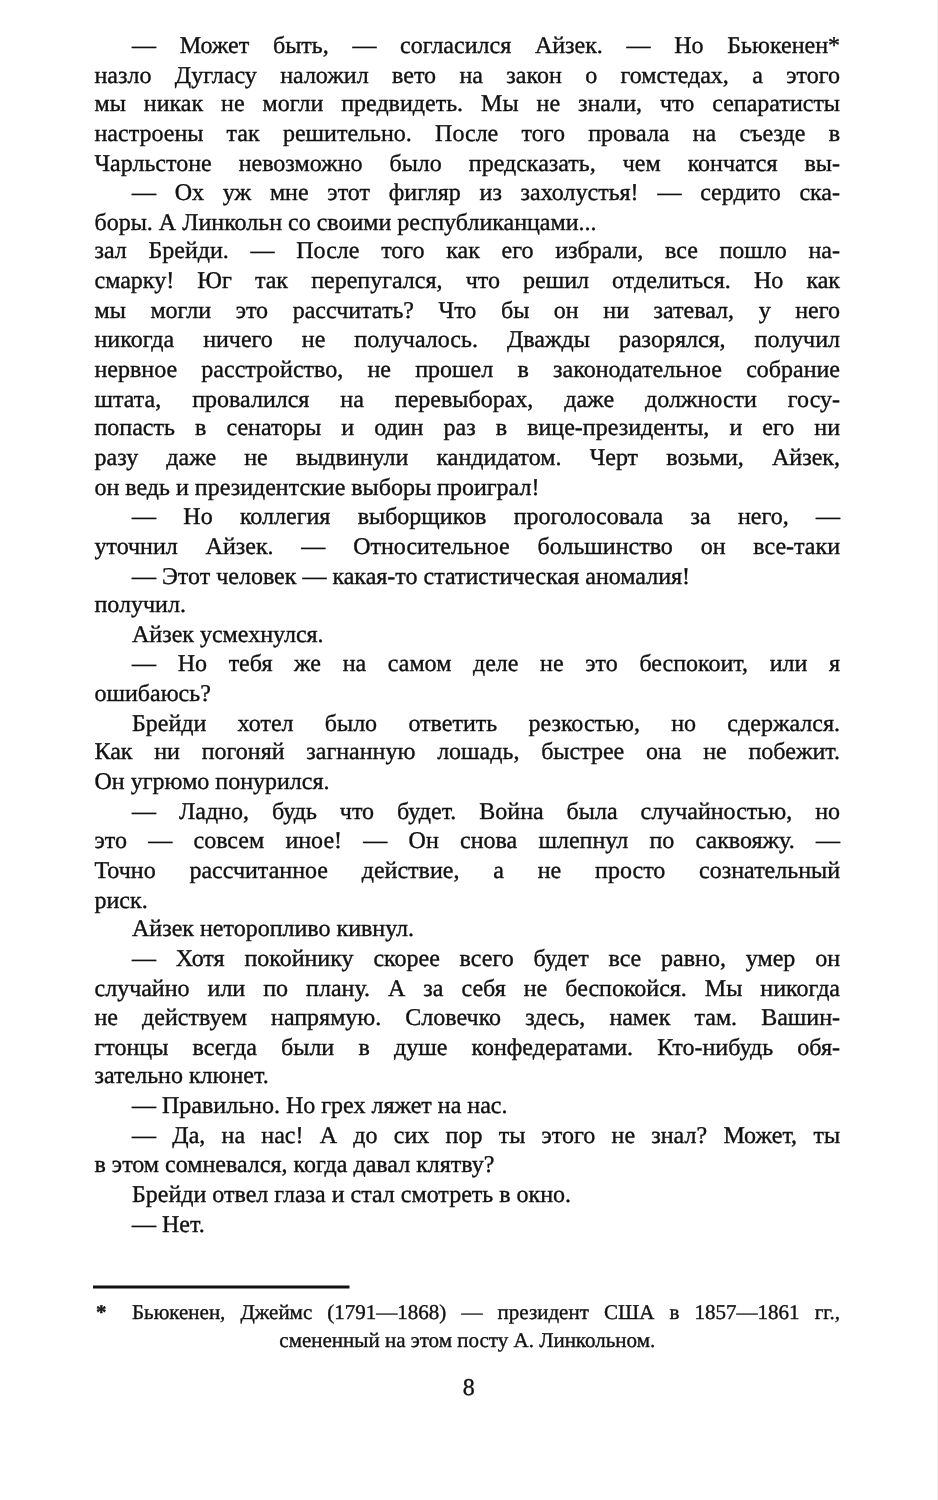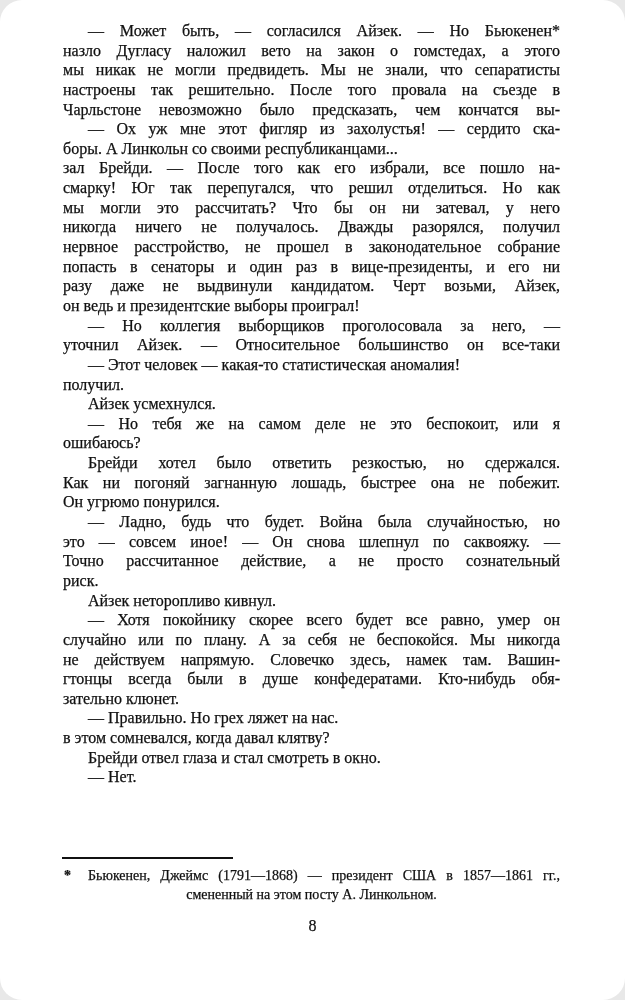--- a/index.html
+++ b/index.html
@@ -8,21 +8,20 @@
     background: #e8e8e8;
   }
   .page {
     position: relative;
     width: 625px;
     height: 1000px;
     background: #ffffff;
     overflow: hidden;
     font-family: "Liberation Serif", "DejaVu Serif", serif;
     color: #111111;
-    border-radius: 22px;
     -webkit-text-stroke: 0.25px #111111;
   }
   .body-text {
     position: absolute;
     left: 63px;
     top: 21px;
     width: 497px;
     font-size: 16px;
     line-height: 19.65px;
   }
@@ -95,20 +94,21 @@
       <div class="line">мы никак не могли предвидеть. Мы не знали, что сепаратисты</div>
       <div class="line">настроены так решительно. После того провала на съезде в</div>
       <div class="line">Чарльстоне невозможно было предсказать, чем кончатся вы-</div>
       <div class="line indent">— Ох уж мне этот фигляр из захолустья! — сердито ска-</div>
       <div class="line last">боры. А Линкольн со своими республиканцами...</div>
       <div class="line">зал Брейди. — После того как его избрали, все пошло на-</div>
       <div class="line">смарку! Юг так перепугался, что решил отделиться. Но как</div>
       <div class="line">мы могли это рассчитать? Что бы он ни затевал, у него</div>
       <div class="line">никогда ничего не получалось. Дважды разорялся, получил</div>
       <div class="line">нервное расстройство, не прошел в законодательное собрание</div>
+      <div class="line">штата, провалился на перевыборах, даже должности госу-</div>
       <div class="line">попасть в сенаторы и один раз в вице-президенты, и его ни</div>
       <div class="line">разу даже не выдвинули кандидатом. Черт возьми, Айзек,</div>
       <div class="line last">он ведь и президентские выборы проиграл!</div>
       <div class="line indent">— Но коллегия выборщиков проголосовала за него, —</div>
       <div class="line">уточнил Айзек. — Относительное большинство он все-таки</div>
       <div class="line indent last">— Этот человек — какая-то статистическая аномалия!</div>
       <div class="line last">получил.</div>
       <div class="line indent last">Айзек усмехнулся.</div>
       <div class="line indent">— Но тебя же на самом деле не это беспокоит, или я</div>
       <div class="line last">ошибаюсь?</div>
@@ -119,20 +119,21 @@
       <div class="line">это — совсем иное! — Он снова шлепнул по саквояжу. —</div>
       <div class="line">Точно рассчитанное действие, а не просто сознательный</div>
       <div class="line last">риск.</div>
       <div class="line indent last">Айзек неторопливо кивнул.</div>
       <div class="line indent">— Хотя покойнику скорее всего будет все равно, умер он</div>
       <div class="line">случайно или по плану. А за себя не беспокойся. Мы никогда</div>
       <div class="line">не действуем напрямую. Словечко здесь, намек там. Вашин-</div>
       <div class="line">гтонцы всегда были в душе конфедератами. Кто-нибудь обя-</div>
       <div class="line last">зательно клюнет.</div>
       <div class="line indent last">— Правильно. Но грех ляжет на нас.</div>
+      <div class="line indent">— Да, на нас! А до сих пор ты этого не знал? Может, ты</div>
       <div class="line last">в этом сомневался, когда давал клятву?</div>
       <div class="line indent last">Брейди отвел глаза и стал смотреть в окно.</div>
       <div class="line indent last">— Нет.</div>
     </div>
 
   <div class="footnote">
     <div class="footnote-rule"></div>
     <div class="footnote-line1">
       <span class="fn-marker">*</span>
       <span class="fn-text1">Бьюкенен, Джеймс (1791—1868) — президент США в 1857—1861 гг.,</span>

